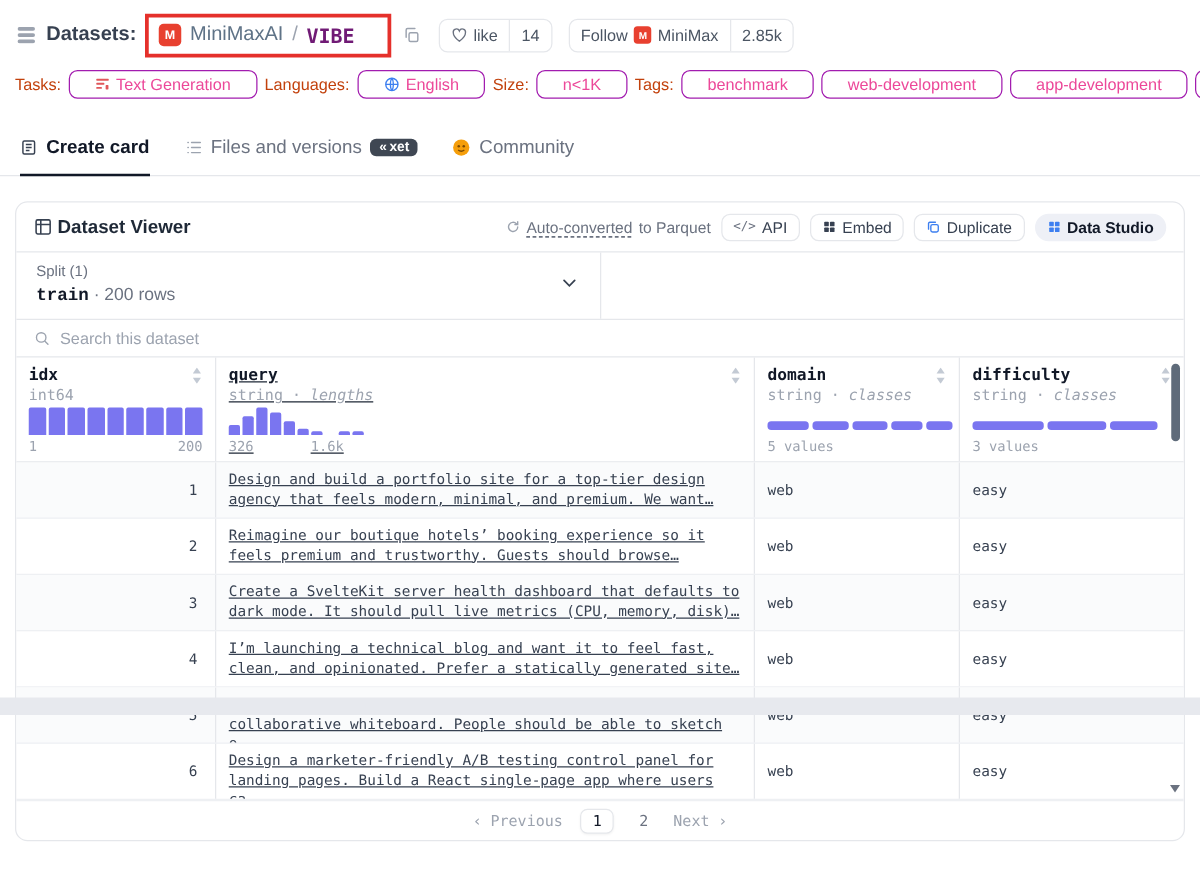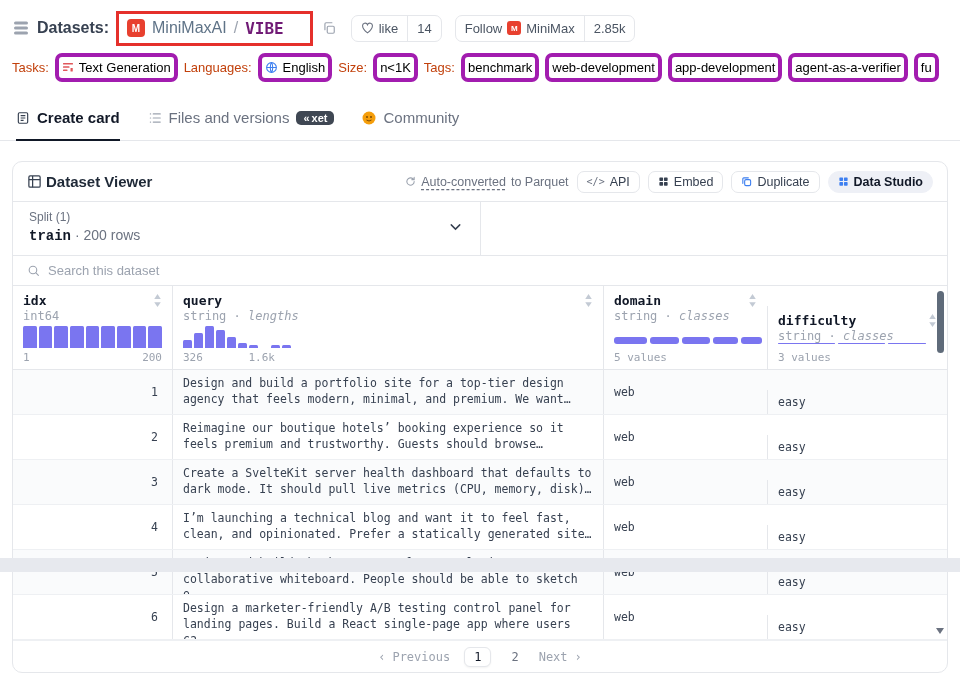--- a/index.html
+++ b/index.html
@@ -20,22 +20,22 @@
   .icon-btn{display:flex;align-items:center;justify-content:center;cursor:pointer;background:none;border:none;padding:2px;}
   .btn-group{display:flex;align-items:stretch;border:1px solid #e5e7eb;border-radius:7px;overflow:hidden;height:27px;
              font-size:13px;color:#4b5563;margin-left:6px;background:#fff;}
   .btn-seg{display:flex;align-items:center;gap:5px;padding:0 9px;cursor:pointer;}
   .btn-seg + .btn-seg{border-left:1px solid #e5e7eb;}
 
   
   .metabar{display:flex;align-items:center;height:40px;padding:2px 0 8px 12px;gap:6px;font-size:13px;
            white-space:nowrap;overflow:hidden;}
   .meta-label{color:#c2410c;flex:none;}
-  .tag-pill{display:inline-flex;align-items:center;gap:5px;border:4px solid #a21caf;border-radius:7px;
-            padding:3px 3px;color:#000000;background:#fff;flex:none;cursor:pointer;}
+  .tag-pill{display:inline-flex;align-items:center;gap:5px;border:1px solid #a21caf;border-radius:7px;
+            padding:3px 20px;color:#ec4899;background:#fff;flex:none;cursor:pointer;}
 
   
   .tabbar{display:flex;align-items:flex-end;gap:28px;height:51px;padding:0 16px;border-bottom:1px solid #e5e7eb;}
   .tab{display:flex;align-items:center;gap:7px;font-size:15px;color:#6b7280;padding-bottom:13px;
        border-bottom:2px solid transparent;margin-bottom:-1px;cursor:pointer;}
   .tab.active{color:#111827;font-weight:700;border-bottom-color:#111827;}
   .xet-pill{display:inline-flex;align-items:center;gap:2px;background:#3f4753;color:#fff;border-radius:5px;
             padding:1px 7px;font-size:11px;font-weight:600;}
 
   
@@ -61,23 +61,23 @@
 
   .search-row{display:flex;align-items:center;gap:8px;height:30px;padding:0 14px;border-bottom:1px solid #e5e7eb;}
   .search-input{flex:1;border:none;outline:none;background:transparent;font-size:13px;color:#374151;font-family:inherit;}
   .search-input::placeholder{color:#9ca3af;}
 
   
   .thead{display:flex;height:84px;border-bottom:1px solid #e5e7eb;font-family:"DejaVu Sans Mono",monospace;}
   .th{display:flex;flex-direction:column;padding:7px 10px 5px;}
   .th + .th{border-left:1px solid #e5e7eb;}
   .c-idx{width:159px;}
-  .c-query{width:431px;}
+  .c-query{width:431px;text-decoration:underline;}
   .c-domain{width:164px;}
-  .c-diff{flex:1;margin-top:20px;}
+  .c-diff{flex:1;}
   .th-top{display:flex;justify-content:space-between;align-items:center;font-size:13px;font-weight:700;color:#111827;}
   .th-type{font-size:12px;color:#9ca3af;margin-top:1px;}
   .th-type .extra{font-style:italic;}
   .th-viz{margin-top:auto;}
   .hist{display:flex;align-items:flex-end;gap:2px;height:22px;}
   .hist .hist-bar{flex:1;border-radius:1.5px 1.5px 0 0;}
   .hist.fixed .hist-bar{flex:none;width:9px;}
   .segbar{display:flex;gap:3px;height:7px;width:148px;margin-bottom:4px;}
   .segbar .seg{flex-basis:0;border-radius:3px;}
   .th-range{display:flex;justify-content:space-between;font-size:11px;color:#9ca3af;margin-top:3px;height:13px;}

